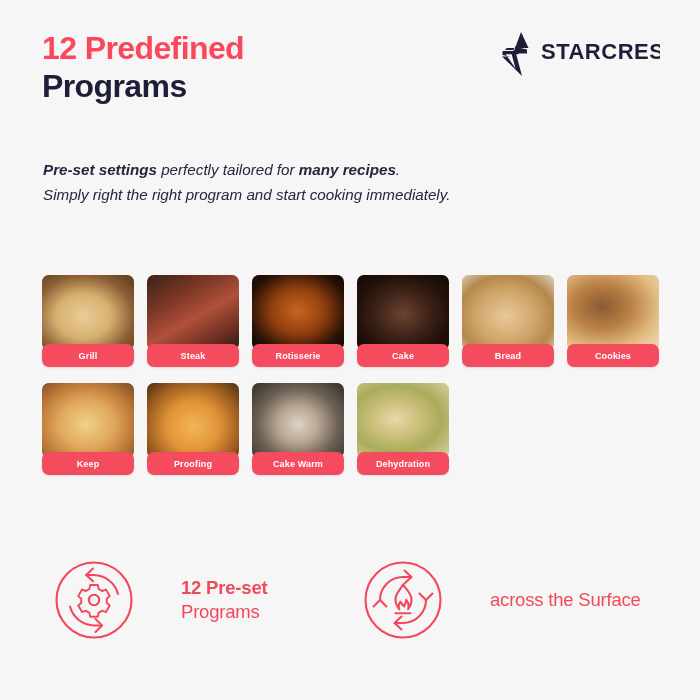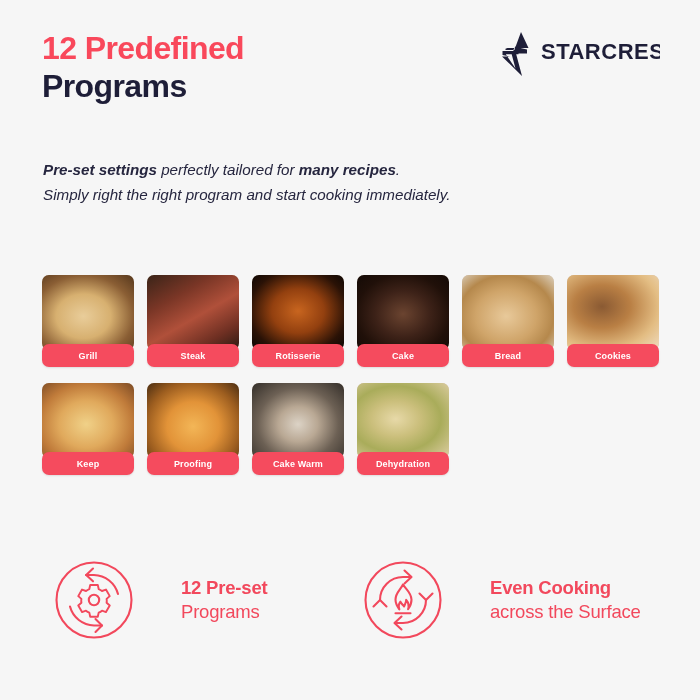--- a/index.html
+++ b/index.html
@@ -200,19 +200,18 @@
           <path d="M68.5 45.5 L75 52 L81.5 45.5"></path>
           <path d="M35.5 58.5 L29 52 L22.5 58.5"></path>
           <path d="M52 36.5 C49 42.5 44.5 45 44.5 51.5 C44.5 56 46.5 58.8 48.3 61.3
                    C47.4 58.6 47.7 55.8 49.4 53.7 C50.4 56.3 52.1 56.6 53.1 58.5
                    C54 56 55.2 54.6 55.2 51.9 C57.3 54.3 58.1 57.9 57.1 61.2
                    C59.1 58.6 60.5 55.6 60.5 51.8 C60.5 44.6 55 41.5 52 36.5 Z"></path>
           <path d="M44.5 65.2 L59.5 65.2"></path>
         </svg>
       </div>
       <div class="ftxt">
-        <span class="t1">Even Cooking</span>
         <span class="t2">across the Surface</span>
       </div>
     </div>
 
   </div>
 </div>
 
 </body></html>

